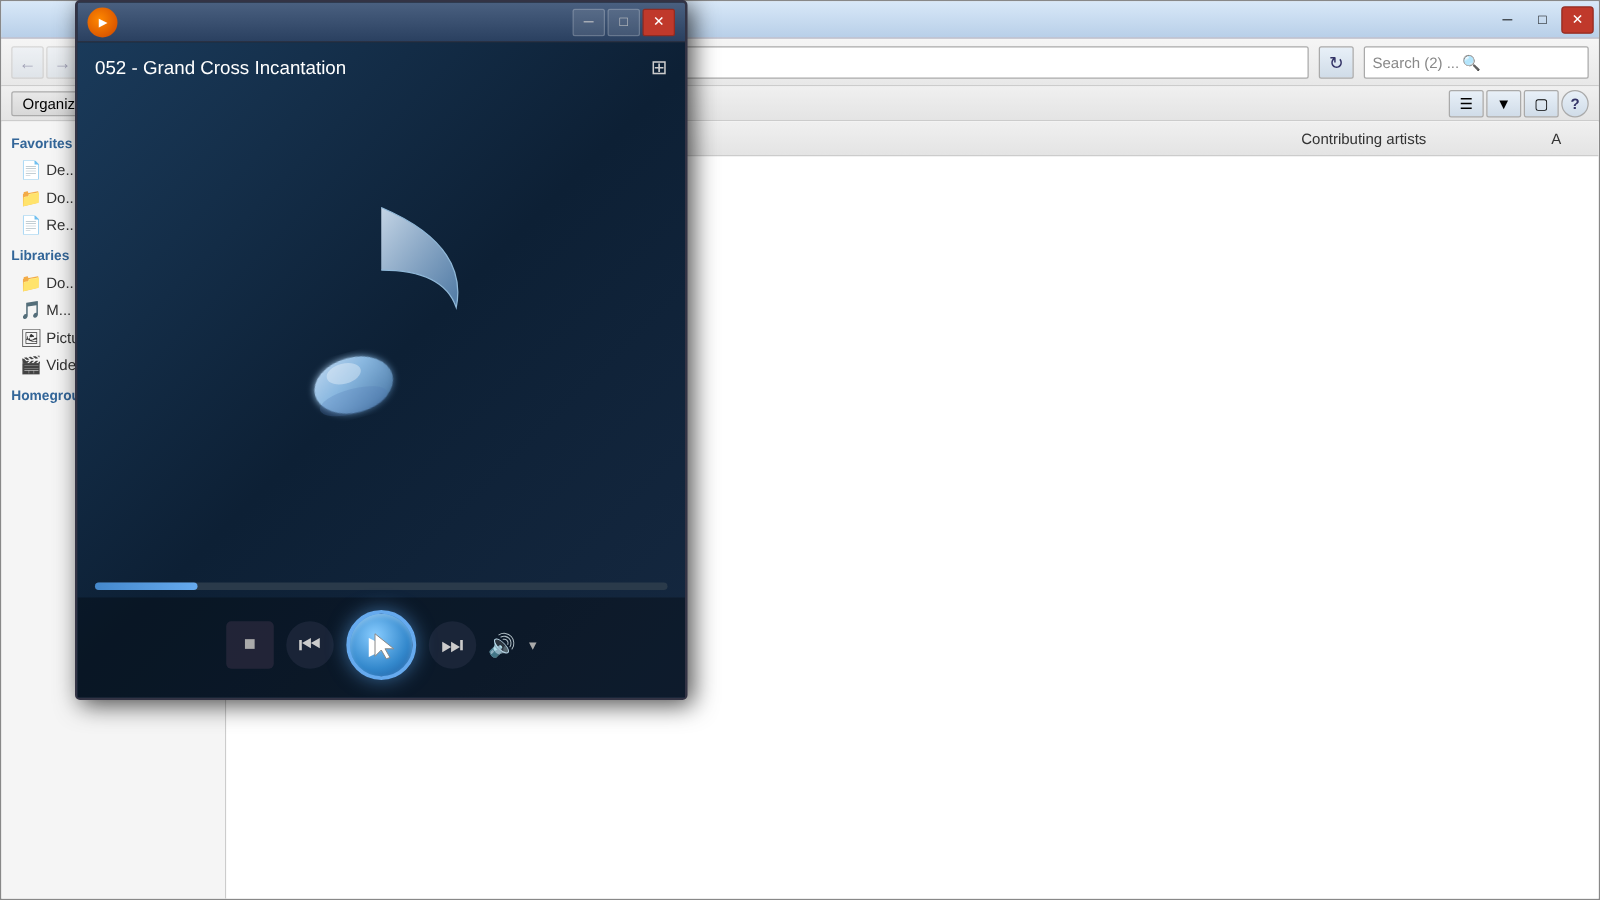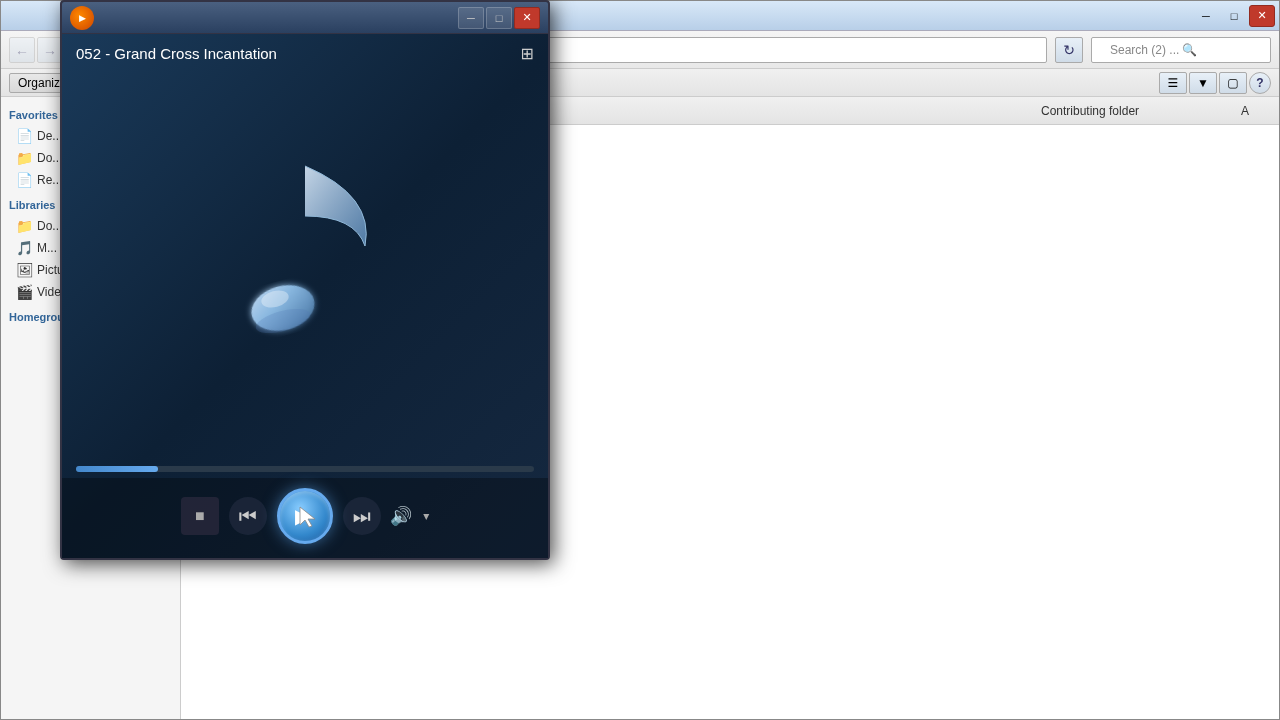--- a/index.html
+++ b/index.html
@@ -98,21 +98,21 @@
     }
 
     .search-bar {
       display: flex;
       align-items: center;
       width: 180px;
       height: 26px;
       background: white;
       border: 1px solid #aaa;
       border-radius: 2px;
-      padding: 0 18px;
+      padding: 0 6px;
       font-size: 12px;
       color: #888;
     }
 
     .search-icon-box {
       width: 20px;
       display: flex;
       align-items: center;
       justify-content: center;
       color: #336;
@@ -598,21 +598,21 @@
       <div class="sidebar-section">
         <div class="sidebar-header">Homegroup</div>
       </div>
     </div>
 
     <div class="main-content">
 
       <div class="column-headers">
         <div class="col-num">#</div>
         <div class="col-title">Title</div>
-        <div class="col-artists">Contributing folder</div>
+        <div class="col-artists">Contributing artists</div>
         <div class="col-extra">A</div>
       </div>
 
       <div class="file-list">
         <div class="file-item">
           <div class="file-icon">
             <svg width="18" height="18" viewBox="0 0 18 18">
               <rect x="2" y="2" width="14" height="14" rx="1" fill="#4488cc" opacity="0.2" stroke="#4488cc" stroke-width="1"></rect>
               <text x="9" y="13" font-size="10" text-anchor="middle" fill="#2266aa">♪</text>
             </svg>

